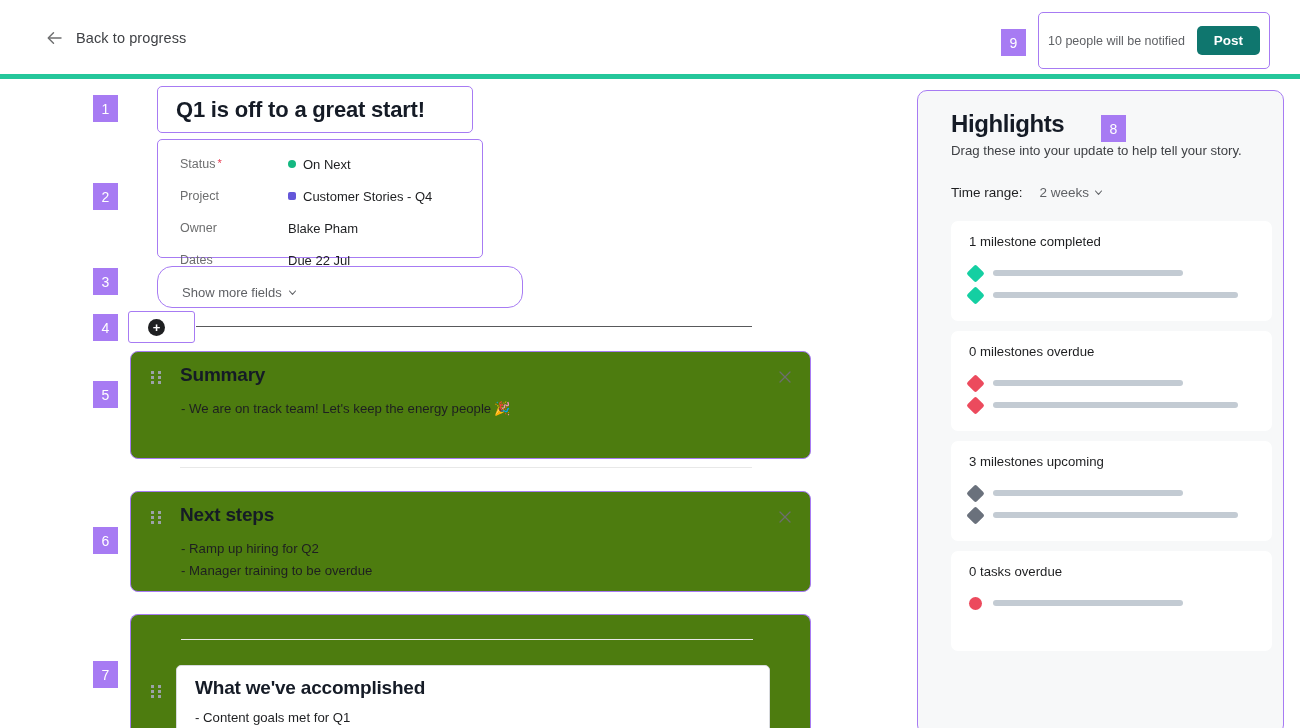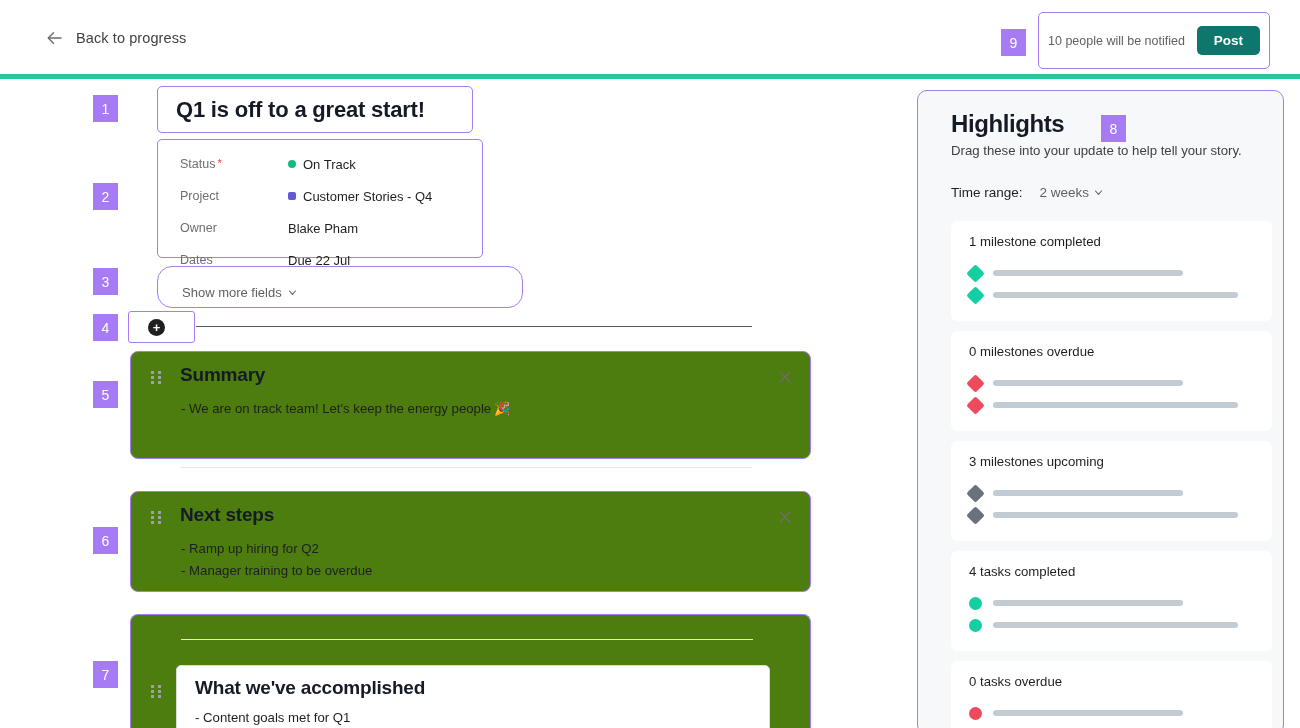--- a/index.html
+++ b/index.html
@@ -207,21 +207,21 @@
 
 <div class="badge" style="left:93px; top:183px;">2</div>
 <div id="fields-box">
 
   <div class="field-row">
     <span class="field-label">
       <span>Status</span><span class="field-req">*</span>
     </span>
     <span class="field-value">
       <span class="dot" style="background:#14b881"></span>
-      <span>On Track</span>
+      <span>On Next</span>
     </span>
   </div>
 
   <div class="field-row">
     <span class="field-label">Project</span>
     <span class="field-value">
       <span class="dot" style="background:#6457d9;border-radius:2px;"></span>
       <span>Customer Stories - Q4</span>
     </span>
   </div>
@@ -356,31 +356,20 @@
         <div class="hl-row">
           <span class="marker diamond" style="background: rgb(106, 113, 124);"></span>
           <span class="ghost-bar" style="width: 190px;"></span>
         </div>
         <div class="hl-row">
           <span class="marker diamond" style="background: rgb(106, 113, 124);"></span>
           <span class="ghost-bar" style="width: 245px;"></span>
         </div>
       </div>
       <div class="hl-card">
-        <div class="hl-card-title">4 tasks completed</div>
-        <div class="hl-row">
-          <span class="marker circle" style="background: rgb(20, 207, 162);"></span>
-          <span class="ghost-bar" style="width: 190px;"></span>
-        </div>
-        <div class="hl-row">
-          <span class="marker circle" style="background: rgb(20, 207, 162);"></span>
-          <span class="ghost-bar" style="width: 245px;"></span>
-        </div>
-      </div>
-      <div class="hl-card">
         <div class="hl-card-title">0 tasks overdue</div>
         <div class="hl-row">
           <span class="marker circle" style="background: rgb(236, 74, 93);"></span>
           <span class="ghost-bar" style="width: 190px;"></span>
         </div>
         <div class="hl-row"></div>
       </div>
     </div>
 </div>
 

